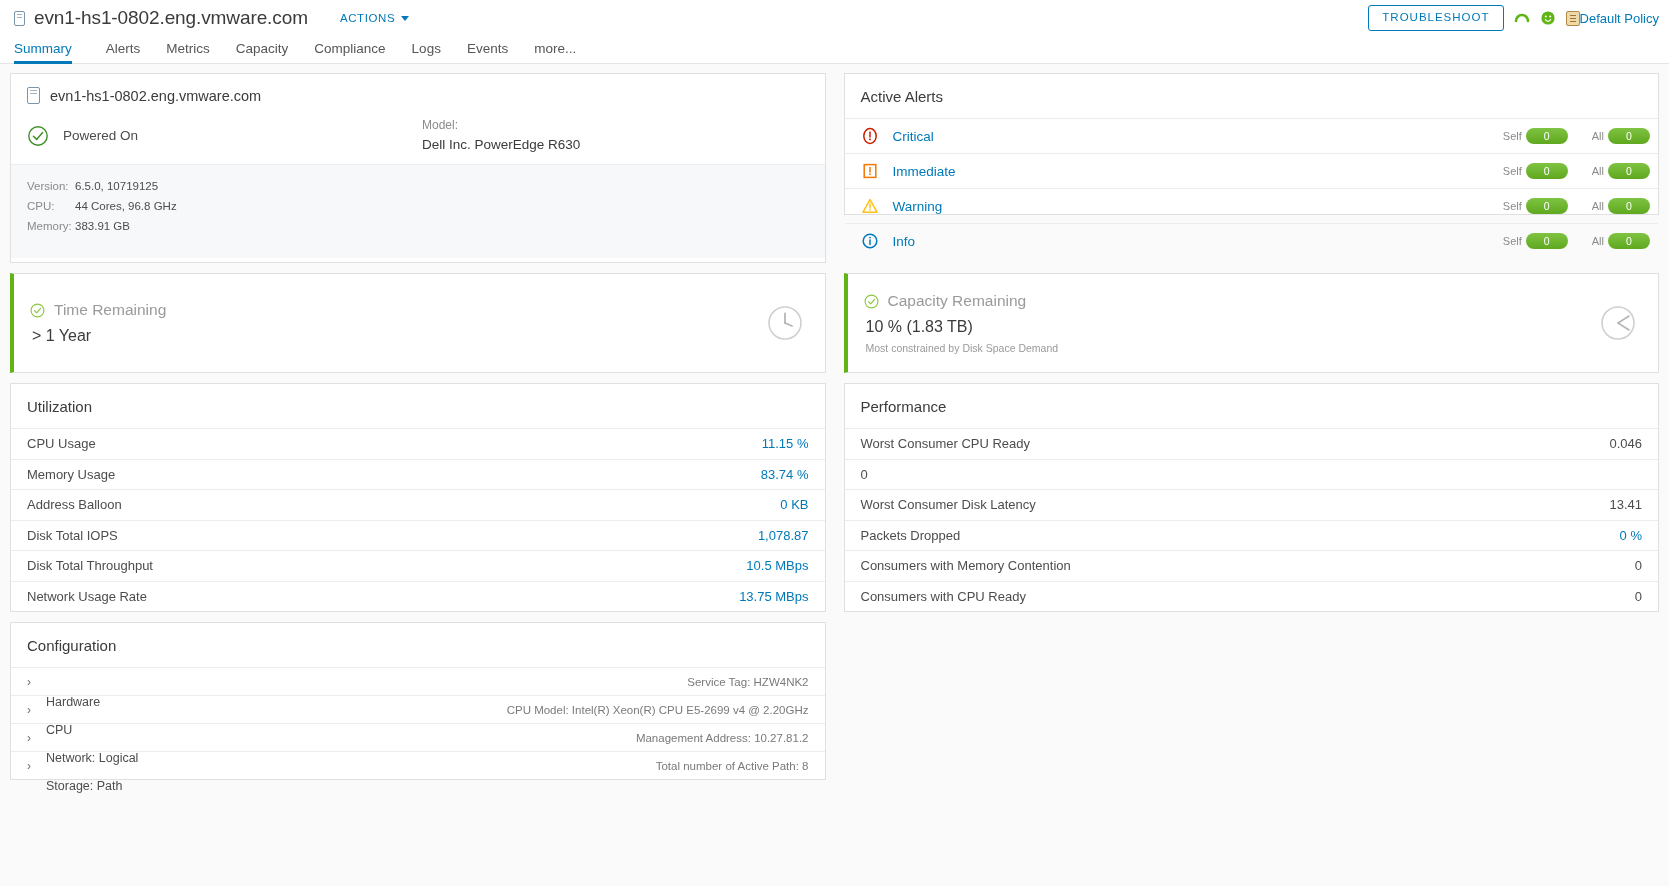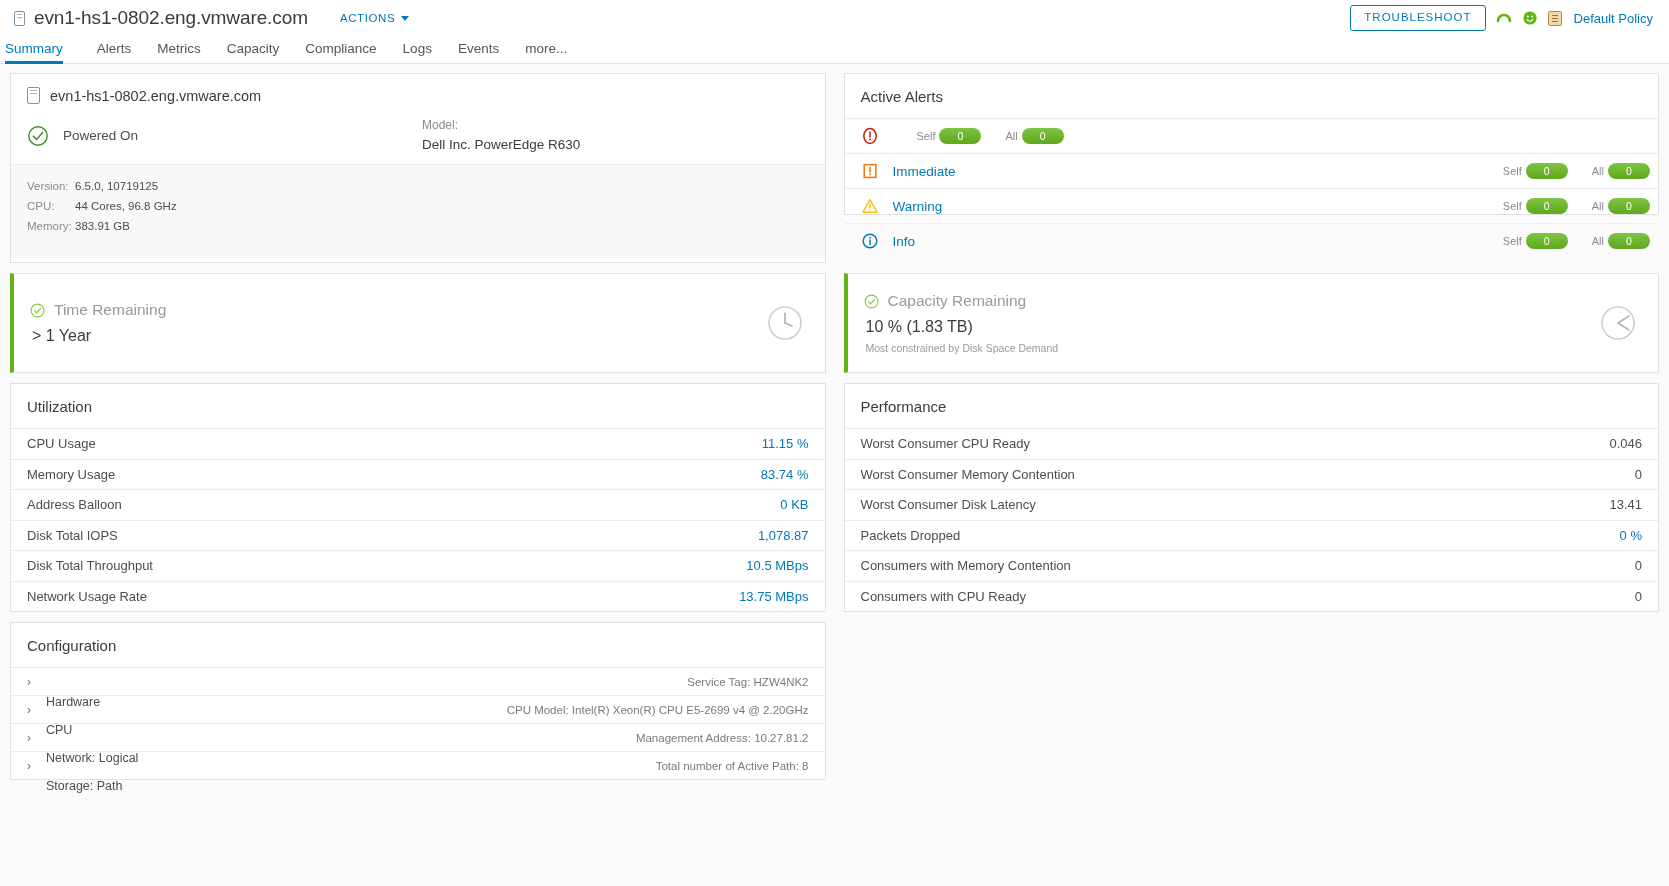--- a/index.html
+++ b/index.html
@@ -60,41 +60,41 @@
   .caret {
     display: inline-block;
     margin-left: 6px;
     width: 0; height: 0;
     border-left: 4px solid transparent;
     border-right: 4px solid transparent;
     border-top: 5px solid #0079b8;
   }
   .topbar-right {
     position: absolute;
-    right: 16px; top: 0;
+    right: 10px; top: 0;
     height: 36px;
     display: flex;
     align-items: center;
     gap: 10px;
   }
   .troubleshoot-btn {
     border: 1px solid #0079b8;
     color: #0079b8;
     background: #fff;
     font-size: 11.5px;
     letter-spacing: 1px;
     text-transform: uppercase;
     padding: 6px 13px;
     border-radius: 3px;
     cursor: pointer;
     line-height: 1;
   }
   .health-ico { width: 16px; height: 16px; flex: none; }
   .policy-link {
-    display: flex; align-items: center; gap: 12px;
+    display: flex; align-items: center; gap: 0;
     color: #0079b8; font-size: 13px; cursor: pointer;
     white-space: nowrap;
   }
   .policy-scroll {
     width: 14px; height: 15px;
     border: 1px solid #b08a4b;
     border-radius: 2px;
     background: #efd9a8;
     position: relative;
     flex: none;
@@ -105,21 +105,21 @@
     height:1px; background:#9a7435;
     box-shadow: 0 3px 0 #9a7435, 0 6px 0 #9a7435;
   }
 
   
   .tabs {
     background: #fff;
     height: 28px;
     display: flex;
     align-items: flex-end;
-    padding-left: 5px;
+    padding-left: 14px;
     border-bottom: 1px solid #e4e4e4;
     gap: 0;
     text-align: right;
   }
   .tab {
     font-size: 13.5px;
     color: #565656;
     padding: 0 13px 7px 13px;
     cursor: pointer;
     position: relative;
@@ -332,20 +332,21 @@
 
   <div class="card alerts-card">
     <div class="card-title">Active Alerts</div>
 
     <div class="alert-row">
       <svg class="alert-ico" viewBox="0 0 18 18">
         <ellipse cx="9" cy="9" rx="6.2" ry="7.4" fill="none" stroke="#c92100" stroke-width="1.5"></ellipse>
         <line x1="9" y1="5" x2="9" y2="10" stroke="#c92100" stroke-width="1.5" stroke-linecap="round"></line>
         <circle cx="9" cy="12.4" r="0.95" fill="#c92100"></circle>
       </svg>
+      <span class="alert-name">Critical</span>
       <span class="count-group">
         <span class="count-lbl">Self</span>
         <span class="pill">0</span>
       </span>
       <span class="count-group">
         <span class="count-lbl">All</span>
         <span class="pill">0</span>
       </span>
     </div>
 
@@ -466,21 +467,20 @@
     </div>
   </div>
 
   <div class="card">
     <div class="card-title">Performance</div>
     <div class="metric-row">
       <span class="metric-name">Worst Consumer CPU Ready</span>
       <span class="metric-val plain">0.046</span>
     </div>
     <div class="metric-row">
-      <span class="metric-name">Worst Consumer Memory Contention</span>
       <span class="metric-val plain">0</span>
     </div>
     <div class="metric-row">
       <span class="metric-name">Worst Consumer Disk Latency</span>
       <span class="metric-val plain">13.41</span>
     </div>
     <div class="metric-row">
       <span class="metric-name">Packets Dropped</span>
       <span class="metric-val">0 %</span>
     </div>

